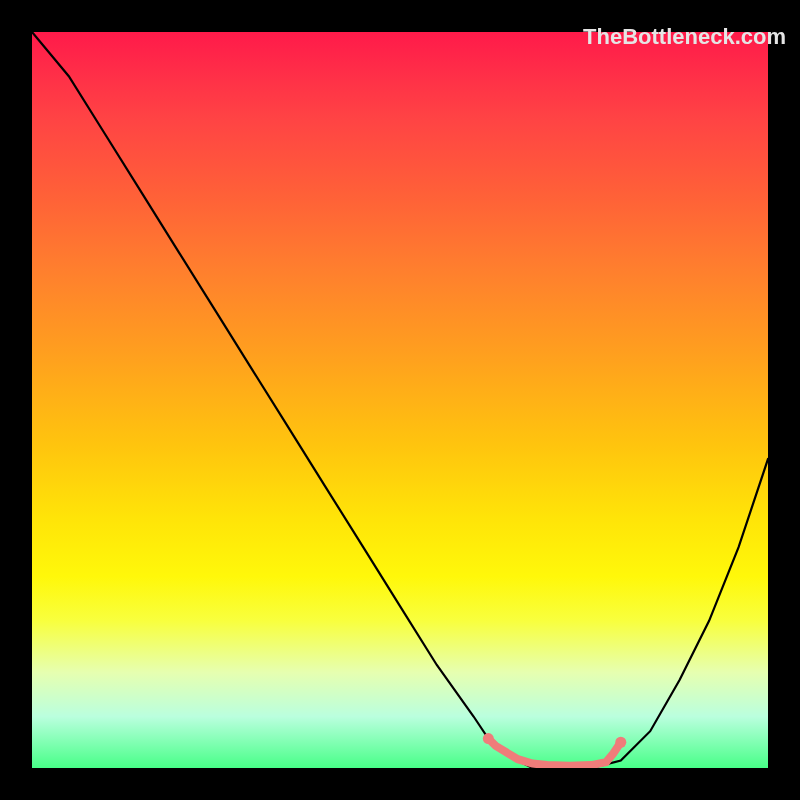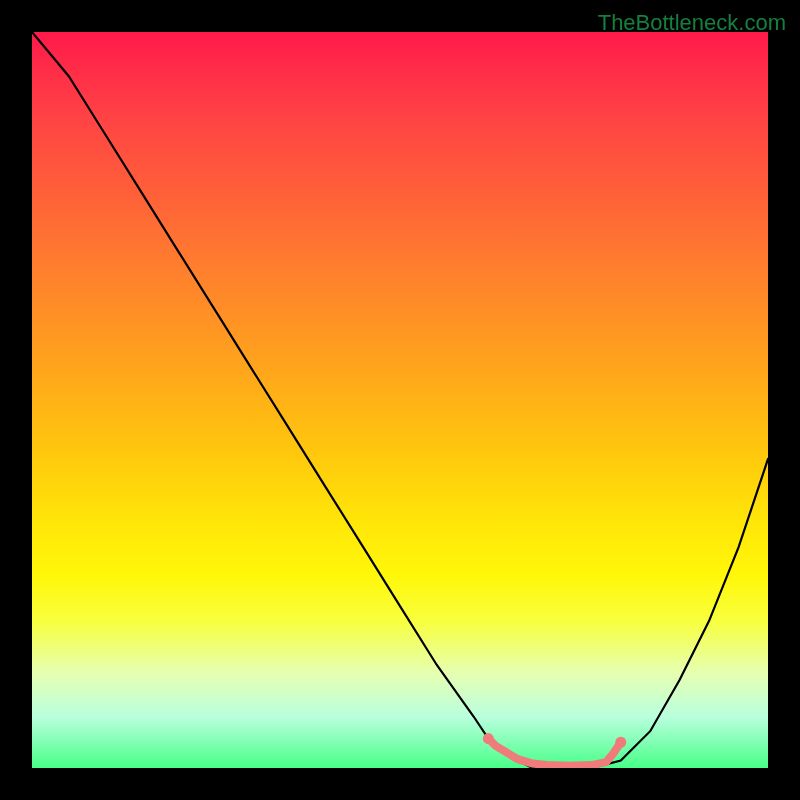--- a/index.html
+++ b/index.html
@@ -5,25 +5,25 @@
   * { margin: 0; padding: 0; box-sizing: border-box; }
   body {
     width: 800px;
     height: 800px;
     background: #000;
     position: relative;
     font-family: Arial, sans-serif;
   }
   .watermark {
     position: absolute;
-    top: 10px;
+    top: 24px;
     right: 14px;
-    color: #15803d;
+    color: #e5e5e5;
     font-size: 22px;
-    font-weight: 400;
+    font-weight: 700;
     z-index: 10;
   }
   .plot-area {
     position: absolute;
     left: 32px;
     top: 32px;
     width: 736px;
     height: 736px;
     overflow: hidden;
   }

